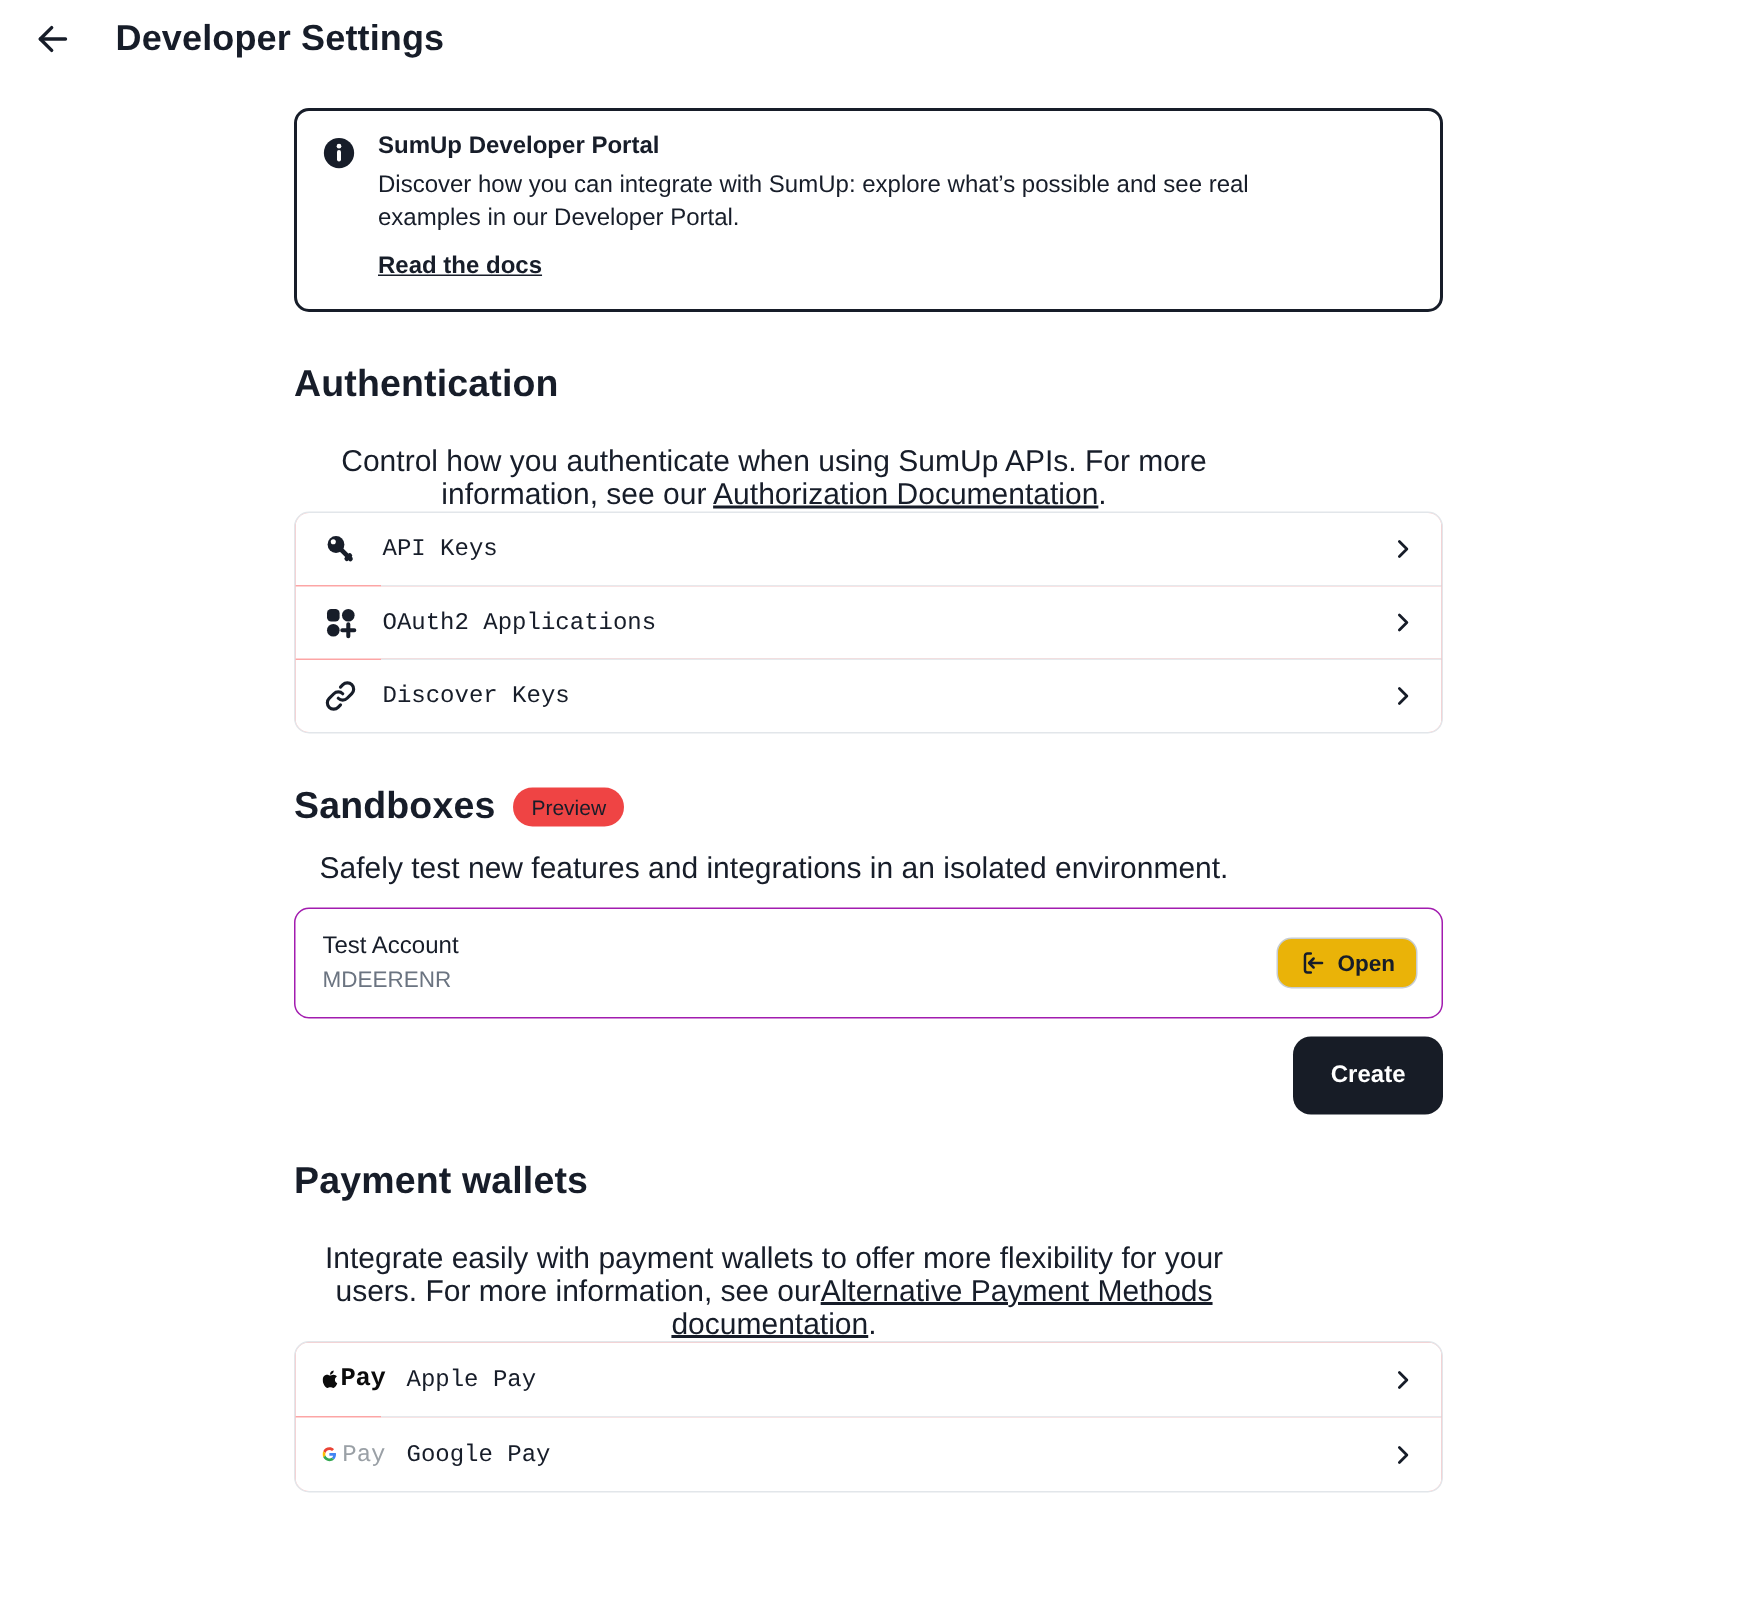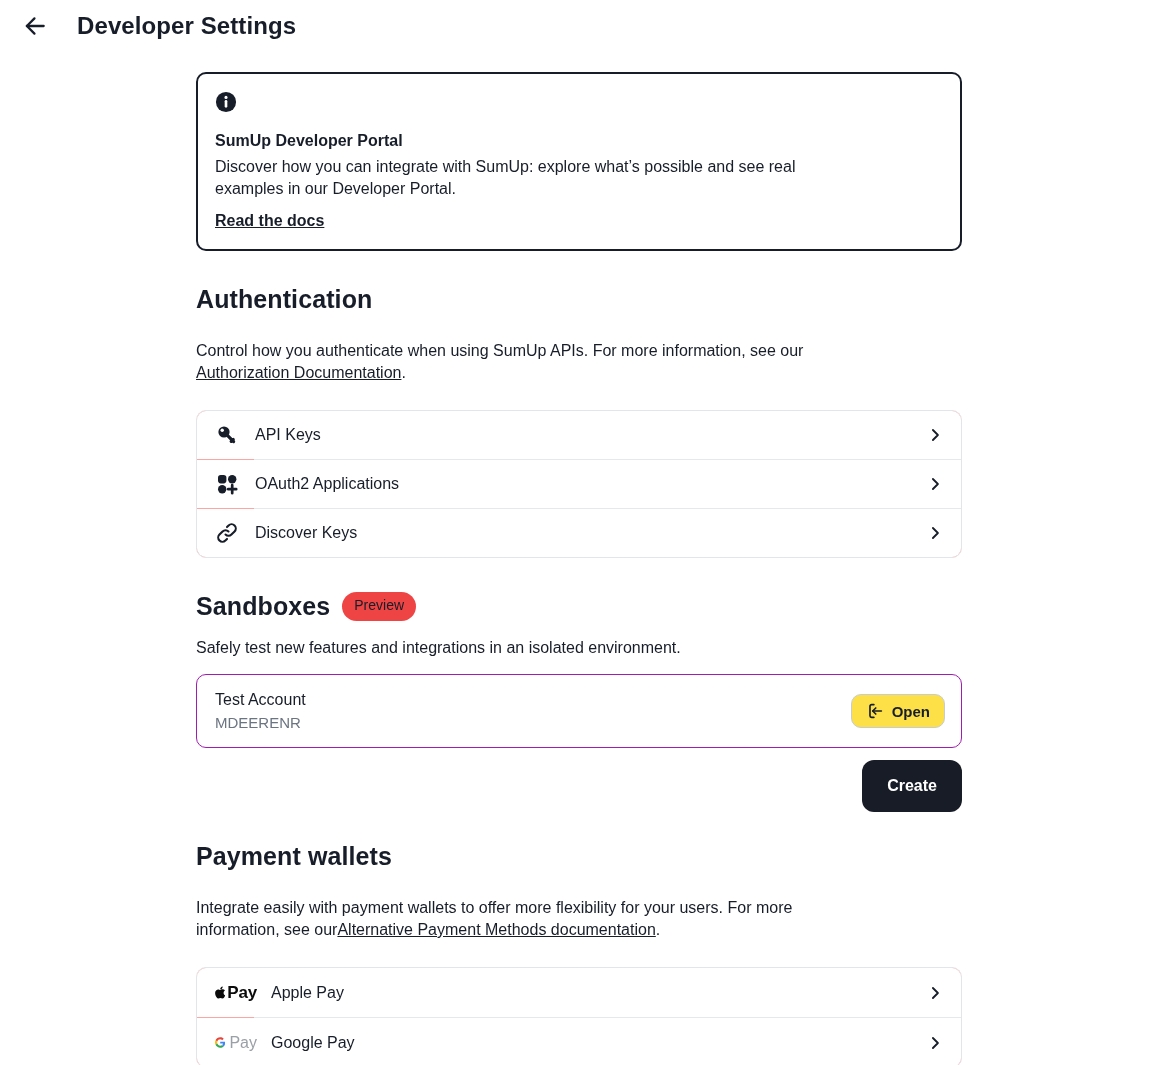--- a/index.html
+++ b/index.html
@@ -22,70 +22,70 @@
     background: none; border: none; cursor: pointer; color: #171d29;
   }
   .page-title { font-size: 24px; font-weight: 700; margin-left: 22px; letter-spacing: 0.1px; }
 
   .content { width: 766px; margin-left: 196px; padding-top: 20px; }
 
   
   .info-banner {
     border: 2px solid #171d29; border-radius: 10px;
     padding: 15px 20px 19px 17px;
-    display: flex; gap: 15px; flex-direction: column;
+    display: flex; gap: 15px;
   }
   .info-icon { flex: 0 0 auto; margin-top: 2px; }
   .info-title { font-size: 16px; font-weight: 700; margin-bottom: 6px; }
   .info-body { font-size: 16px; line-height: 22px; max-width: 600px; }
   .info-link {
     display: inline-block; margin-top: 12px;
     font-size: 16px; font-weight: 700; color: #171d29;
     text-decoration: underline; cursor: pointer;
   }
 
   h2.section-heading { font-size: 25px; font-weight: 700; margin-top: 34px; letter-spacing: 0.1px; }
-  .section-desc { font-size: 16px; line-height: 22px; margin-top: 26px; max-width: 640px; }
+  .section-desc { font-size: 20px; line-height: 22px; margin-top: 26px; max-width: 640px; text-align: center; }
   .inline-link { color: #171d29; text-decoration: underline; cursor: pointer; }
 
   
   .card {
     border: 1px solid #e2e6ea; border-radius: 10px;
-    margin-top: 26px; background: #fca5a5; overflow: hidden;
+    background: #fca5a5; overflow: hidden; font-family: Liberation Mono, monospace;
   }
   .card-row {
     display: flex; align-items: center;
     height: 48px; padding: 0 16px 0 18px;
     cursor: pointer; background: #fff;
   }
   .card-row .row-icon { width: 24px; display: flex; justify-content: center; color: #171d29; }
   .card-row .row-logo { width: 42px; display: flex; align-items: center; color: #171d29; }
   .card-row .row-label { font-size: 16px; margin-left: 16px; flex: 1; }
   .card-row .chevron { color: #171d29; display: flex; }
   .divider { height: 1px; background: #e6e9ec; margin-left: 57px; }
 
   
-  .heading-row { display: flex; gap: 12px; margin-top: 34px; }
+  .heading-row { display: flex; align-items: center; gap: 12px; margin-top: 34px; }
   .heading-row h2 { margin-top: 0; }
   .badge {
     background: #ef4444; color: #171d29;
     font-size: 14px; font-weight: 500;
     padding: 5px 12px; border-radius: 999px;
   }
   .sandbox-desc { margin-top: 16px; }
   .sandbox-card {
     border: 1px solid #a21caf; border-radius: 10px;
     margin-top: 15px; padding: 13px 16px 13px 18px;
     display: flex; align-items: center; justify-content: space-between;
   }
   .sandbox-name { font-size: 16px; line-height: 24px; }
   .sandbox-code { font-size: 15px; line-height: 22px; color: #6b7481; }
   .open-btn {
     display: flex; align-items: center; gap: 8px;
-    background: #fde047; border: 1px solid #c6ccd2; border-radius: 10px;
+    background: #eab308; border: 1px solid #c6ccd2; border-radius: 10px;
     height: 34px; padding: 0 14px;
     font-family: inherit; font-size: 15px; font-weight: 700; color: #171d29;
     cursor: pointer;
   }
   .create-row { display: flex; justify-content: flex-end; margin-top: 12px; }
   .create-btn {
     background: #171c26; color: #ffffff;
     border: none; border-radius: 12px;
     height: 52px; padding: 0 25px;
     font-family: inherit; font-size: 16px; font-weight: 700;

